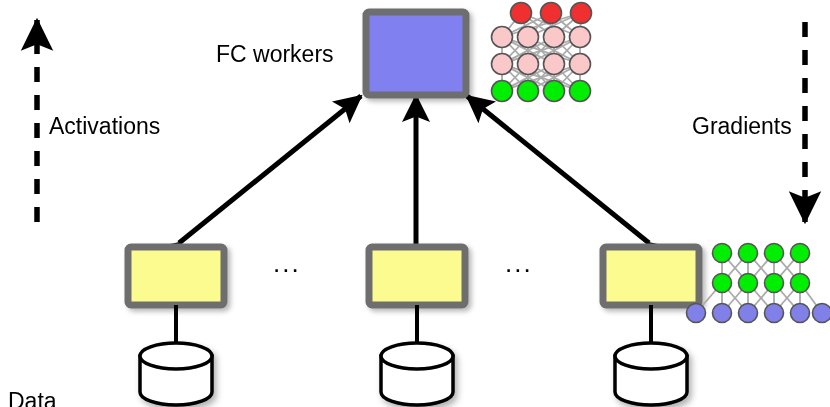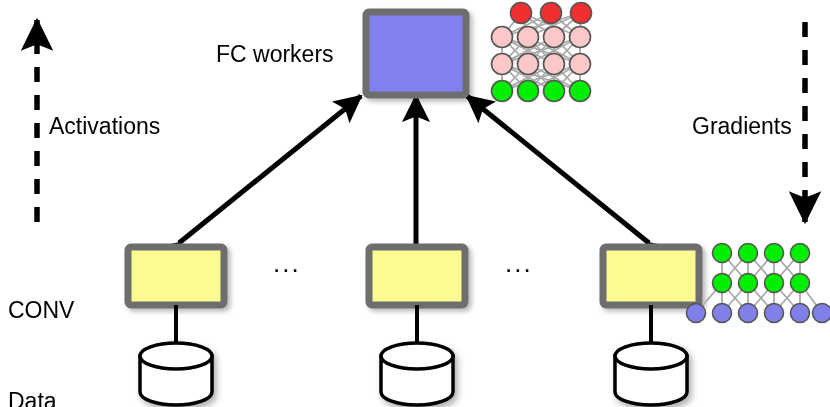--- a/index.html
+++ b/index.html
@@ -254,21 +254,20 @@
     </g>
   </svg>
 
   <div class="diagram-label" id="label-fc-workers">FC workers</div>
 
   <div class="diagram-label" id="label-activations">Activations</div>
 
   <div class="diagram-label" id="label-gradients">Gradients</div>
 
   <div class="diagram-label" id="label-conv-workers">
-    <div>CONV</div>
   </div>
 
   <div class="diagram-label" id="label-data-shards">
     <div>Data</div>
     
   </div>
 
   <div class="ellipsis-label" id="ellipsis-left">...</div>
 
   <div class="ellipsis-label" id="ellipsis-right">...</div>

